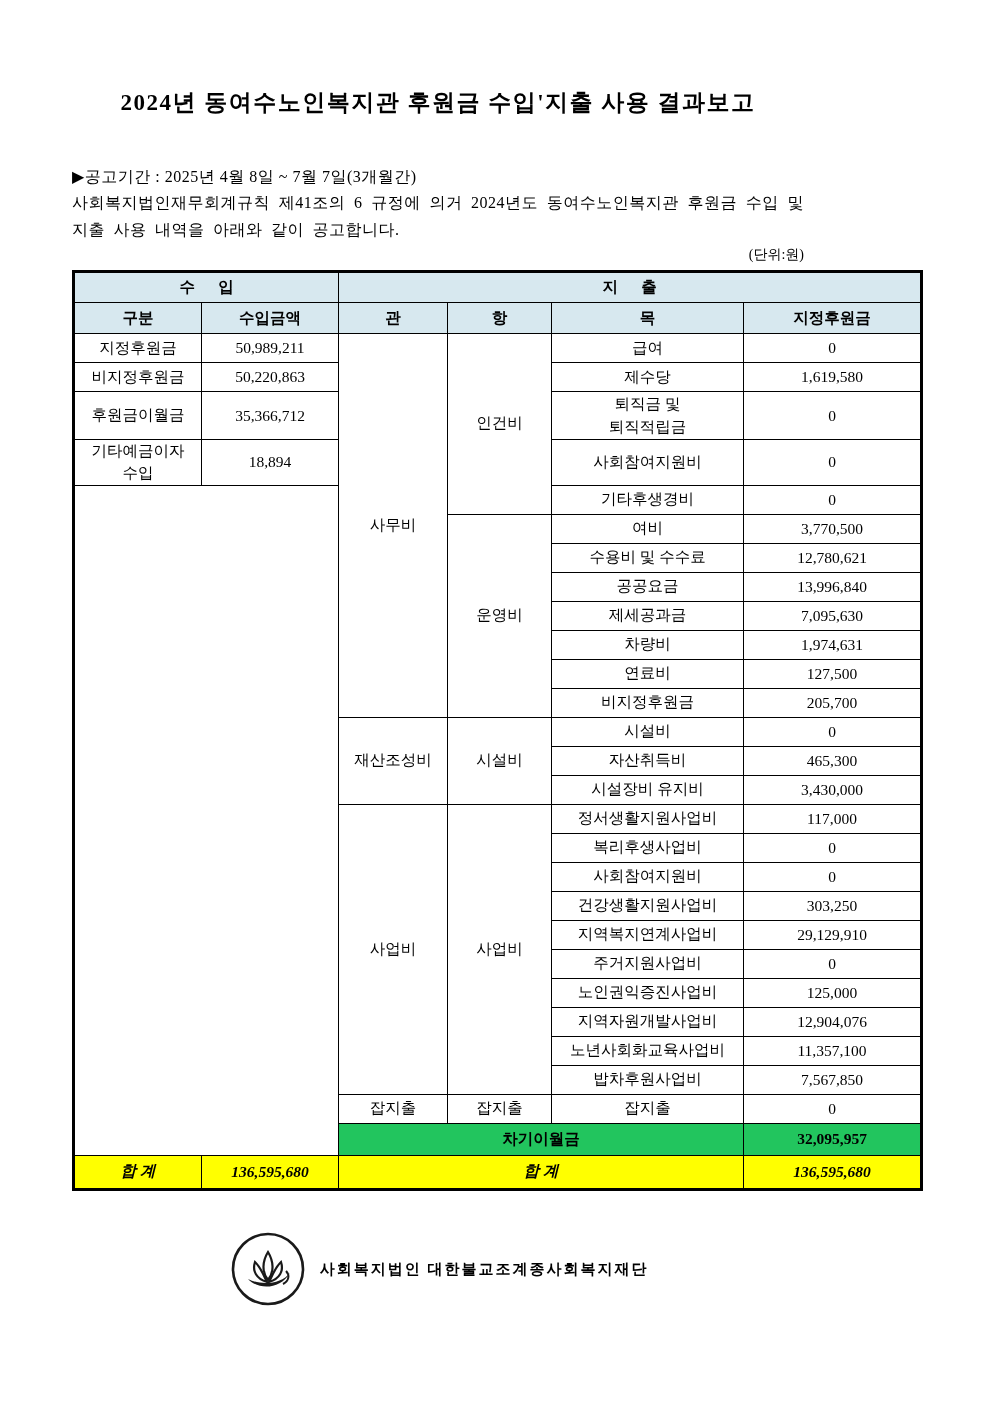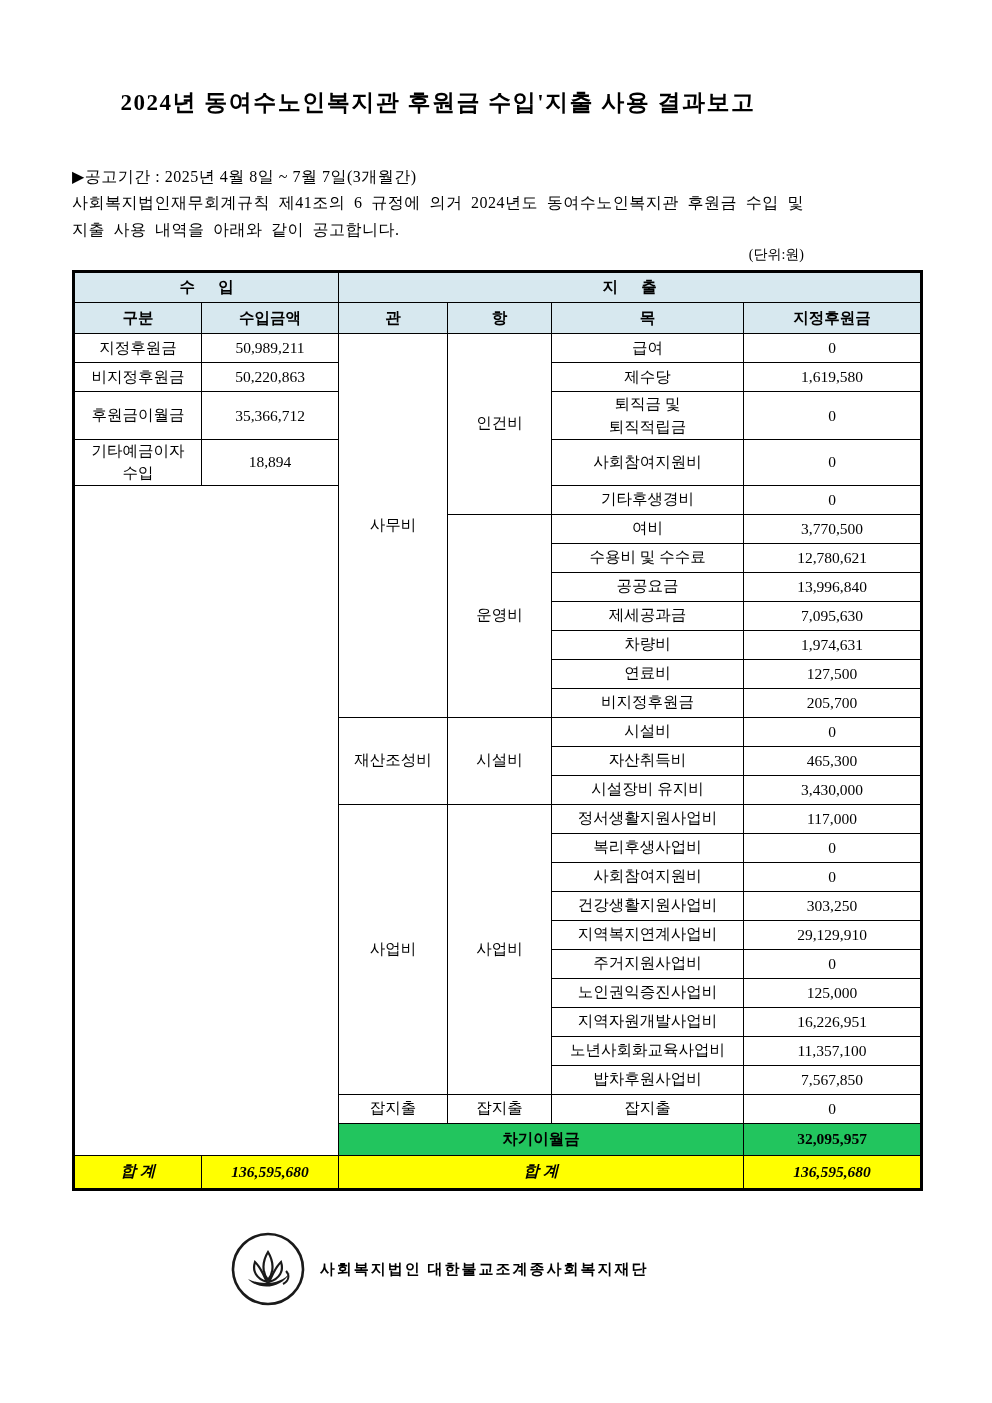--- a/index.html
+++ b/index.html
@@ -237,21 +237,21 @@
     <tr class="r">
       <td>주거지원사업비</td>
       <td class="num">0</td>
     </tr>
     <tr class="r">
       <td>노인권익증진사업비</td>
       <td class="num">125,000</td>
     </tr>
     <tr class="r">
       <td>지역자원개발사업비</td>
-      <td class="num">16,226,951</td>
+      <td class="num">12,904,076</td>
     </tr>
     <tr class="r">
       <td>노년사회화교육사업비</td>
       <td class="num">11,357,100</td>
     </tr>
     <tr class="r">
       <td>밥차후원사업비</td>
       <td class="num">7,567,850</td>
     </tr>
     <tr class="r">

